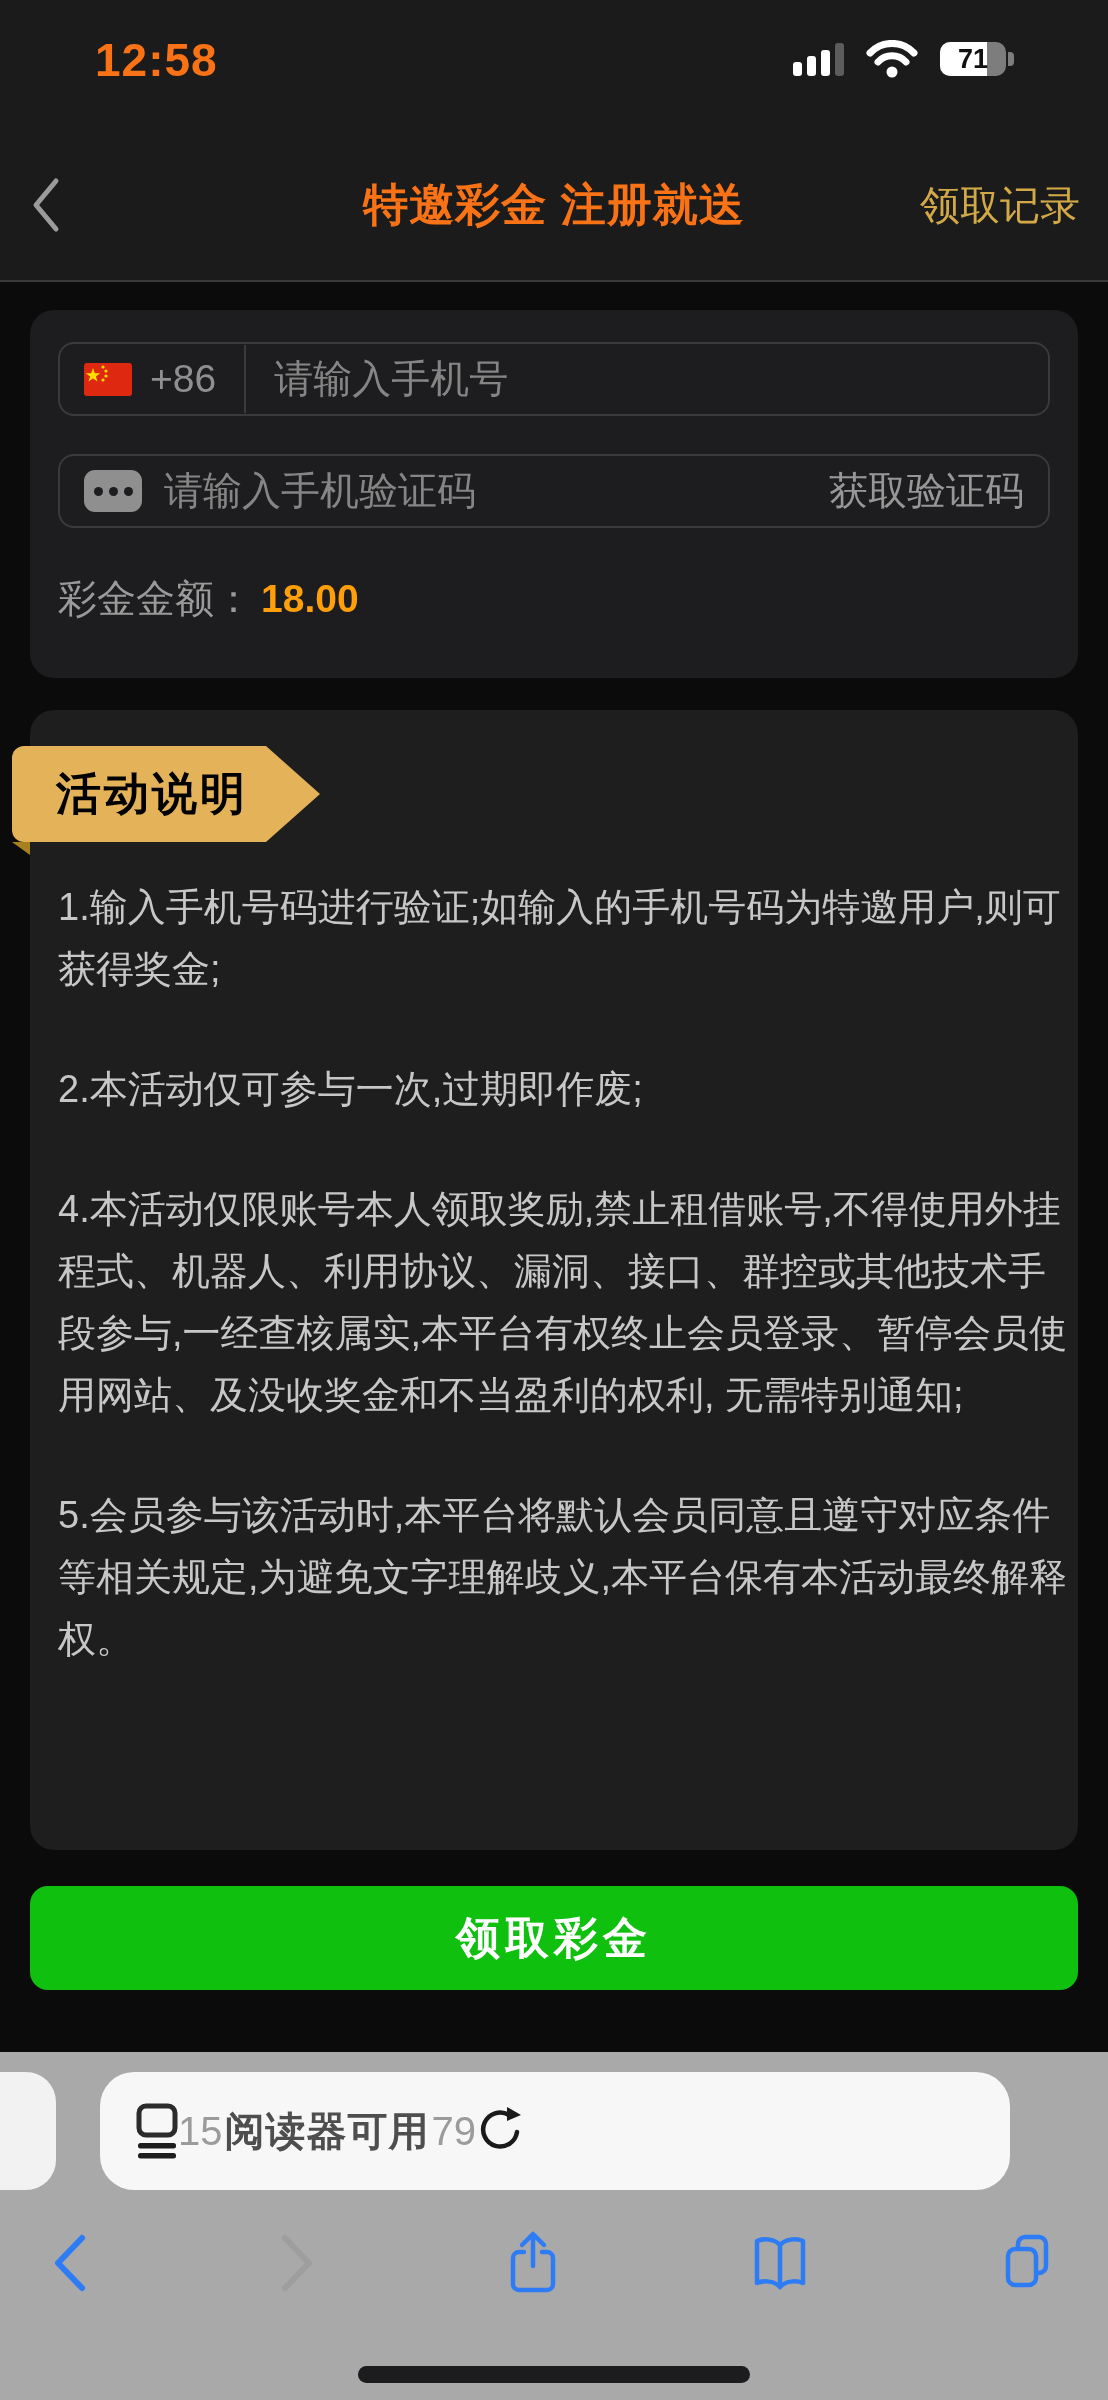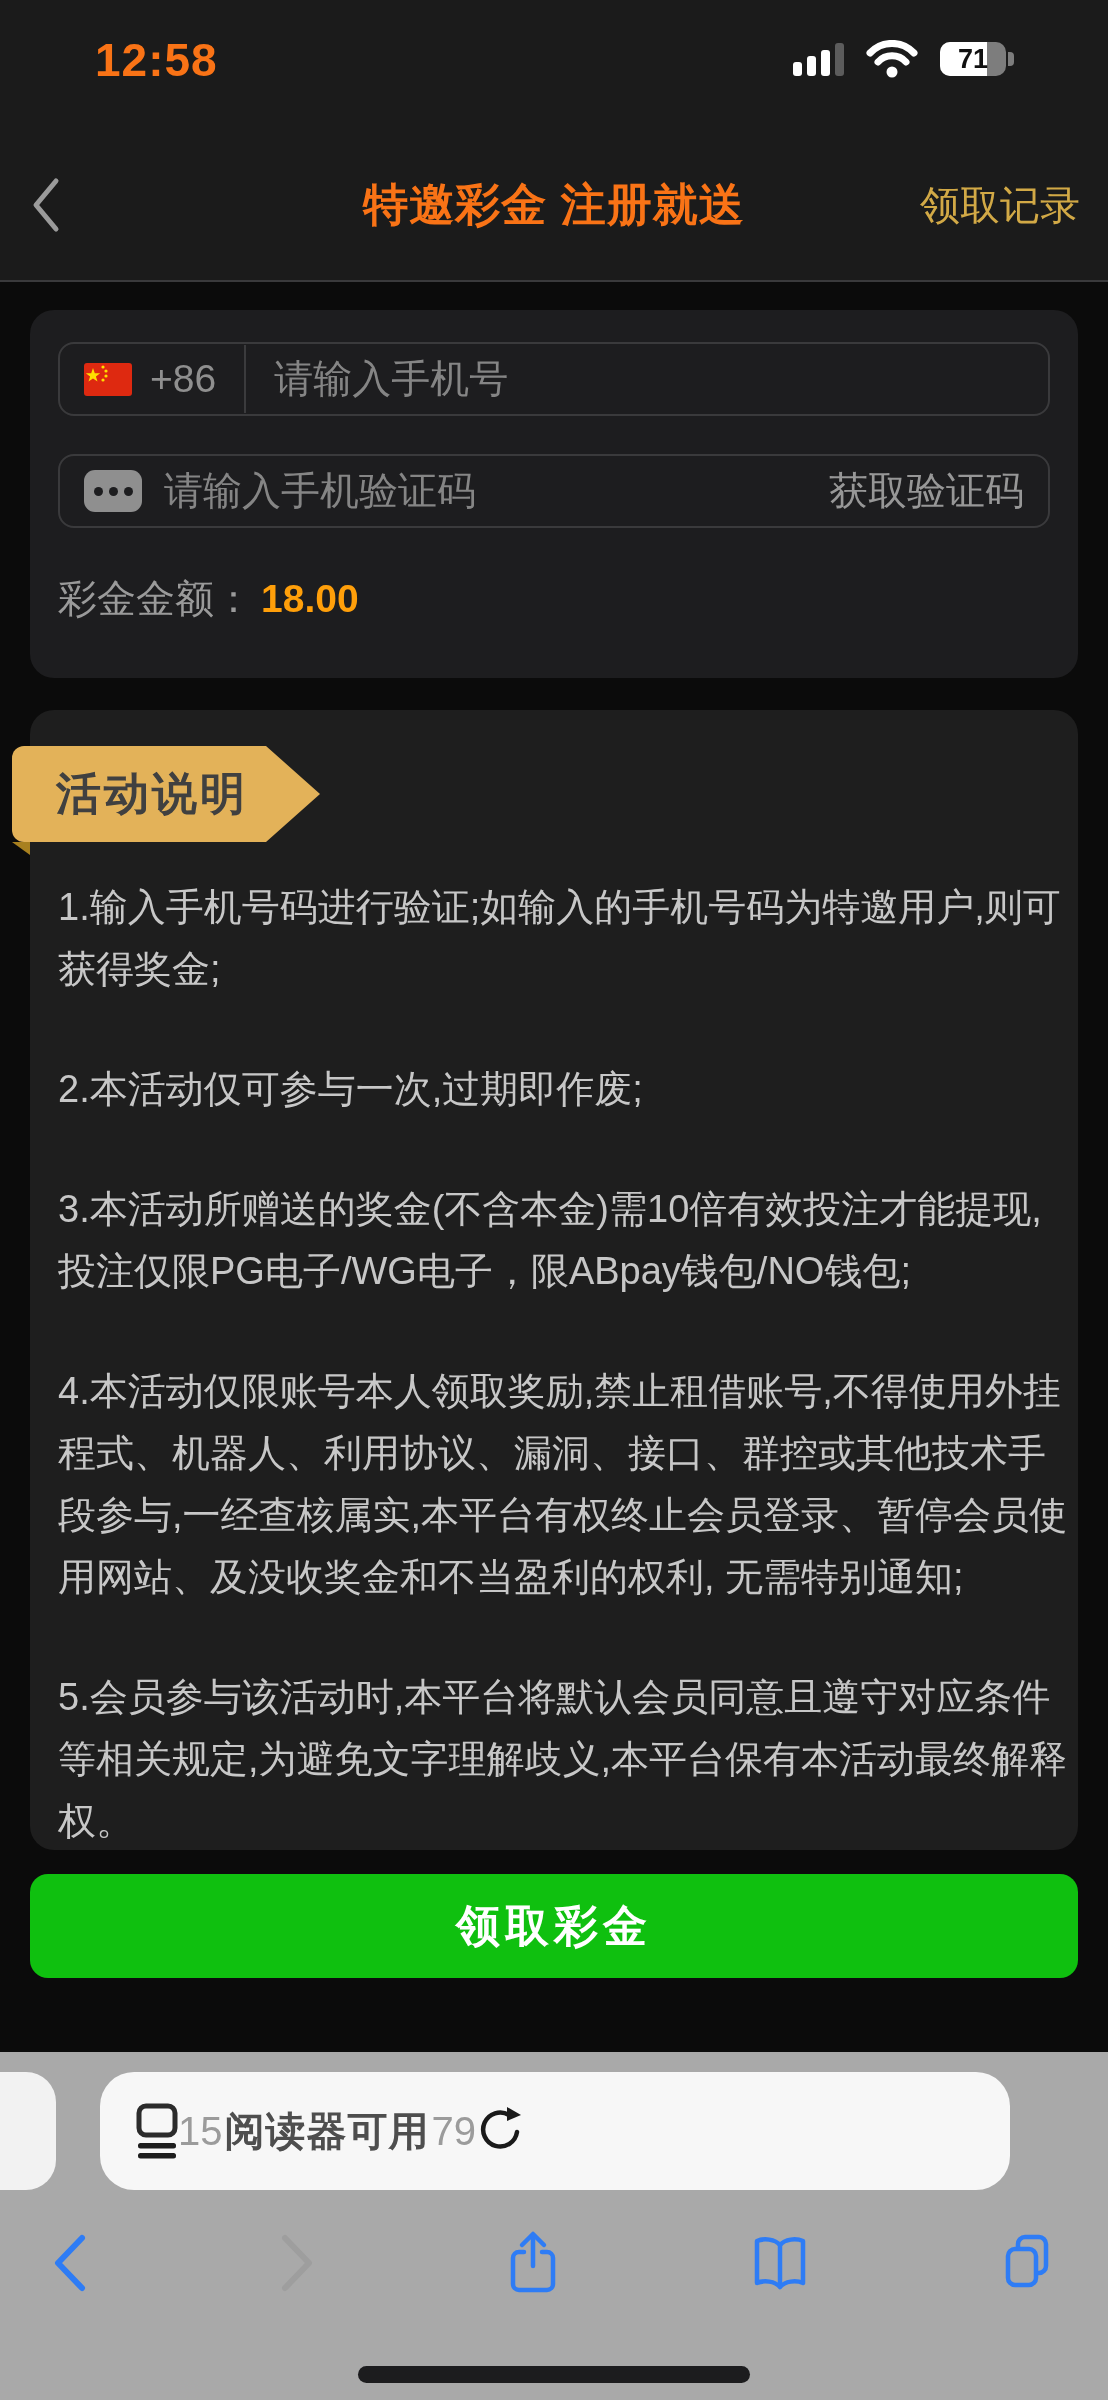--- a/index.html
+++ b/index.html
@@ -41,28 +41,28 @@
   .get-code { color:#979797; font-size:39px; flex:none; background:none; border:none; font-family:inherit; cursor:pointer; }
   .amount-row { margin-top:44px; display:flex; align-items:center; font-size:39px; }
   .amount-label { color:#9a9a9a; }
   .amount-value { color:#ff9f0a; font-weight:600; margin-left:8px; }
 
   
   .promo-card { position:relative; margin:32px 30px 0; height:1140px; background:#1e1e1e; border-radius:24px; overflow:visible; }
   .badge { position:absolute; left:-18px; top:36px; height:96px; display:flex; align-items:center; background:#e3b259; border-radius:12px 0 0 12px; padding:0 18px 0 44px; }
   .badge::after { content:""; position:absolute; left:100%; top:0; width:0; height:0; border-top:48px solid transparent; border-bottom:48px solid transparent; border-left:54px solid #e3b259; }
   .badge::before { content:""; position:absolute; left:0; top:96px; width:18px; height:13px; background:#a8801f; clip-path:polygon(0 0,100% 0,100% 100%); }
-  .badge-text { color:#404040; font-size:45px; font-weight:bold; letter-spacing:3px; }
+  .badge-text { color:#000000; font-size:45px; font-weight:bold; letter-spacing:3px; }
   .rules { padding:166px 24px 0 28px; color:#c7c7c7; font-size:38px; line-height:62px; overflow:hidden; height:100%; }
   .rules p { margin:0 0 58px; }
   .rules p:last-child { margin-bottom:0; }
   .rules .ln { white-space:nowrap; }
 
   
-  .claim-btn { display:block; margin:24px 30px 0; width:1048px; height:104px; background:#0fc00f; border:none; border-radius:18px; color:#fff; font-size:44px; font-weight:bold; letter-spacing:5px; font-family:inherit; cursor:pointer; }
+  .claim-btn { display:block; margin:36px 30px 0; width:1048px; height:104px; background:#0fc00f; border:none; border-radius:18px; color:#fff; font-size:44px; font-weight:bold; letter-spacing:5px; font-family:inherit; cursor:pointer; }
 
   
   .safari { position:absolute; left:0; right:0; bottom:0; height:348px; background:#a9a9a9; }
   .peek-pill { position:absolute; left:-34px; top:20px; width:90px; height:118px; border-radius:30px; background:#f2f2f2; }
   .addr-pill { position:absolute; left:100px; right:98px; top:20px; height:118px; border-radius:34px; background:#f7f7f7; display:flex; align-items:center; padding:0 36px; }
   .addr-center { display:flex; align-items:center; gap:2px; font-size:40px; }
   .url-frag { color:#9b9b9b; }
   .reader-label { color:#4e4e4e; font-weight:600; letter-spacing:1px; }
   .pill-icon-btn { background:none; border:none; padding:0; display:flex; align-items:center; cursor:pointer; }
   .toolbar { position:absolute; left:0; right:0; top:178px; display:flex; justify-content:space-between; padding:0 50px; }
@@ -149,24 +149,20 @@
     </div>
     <div class="rules">
       <p>
         <span class="ln">1.输入手机号码进行验证;如输入的手机号码为特邀用户,则可</span><br>
         <span class="ln">获得奖金;</span>
       </p>
       <p>
         <span class="ln">2.本活动仅可参与一次,过期即作废;</span>
       </p>
       <p>
-        <span class="ln">3.本活动所赠送的奖金(不含本金)需10倍有效投注才能提现,</span><br>
-        <span class="ln">投注仅限PG电子/WG电子，限ABpay钱包/NO钱包;</span>
-      </p>
-      <p>
         <span class="ln">4.本活动仅限账号本人领取奖励,禁止租借账号,不得使用外挂</span><br>
         <span class="ln">程式、机器人、利用协议、漏洞、接口、群控或其他技术手</span><br>
         <span class="ln">段参与,一经查核属实,本平台有权终止会员登录、暂停会员使</span><br>
         <span class="ln">用网站、及没收奖金和不当盈利的权利, 无需特别通知;</span>
       </p>
       <p>
         <span class="ln">5.会员参与该活动时,本平台将默认会员同意且遵守对应条件</span><br>
         <span class="ln">等相关规定,为避免文字理解歧义,本平台保有本活动最终解释</span><br>
         <span class="ln">权。</span>
       </p>

